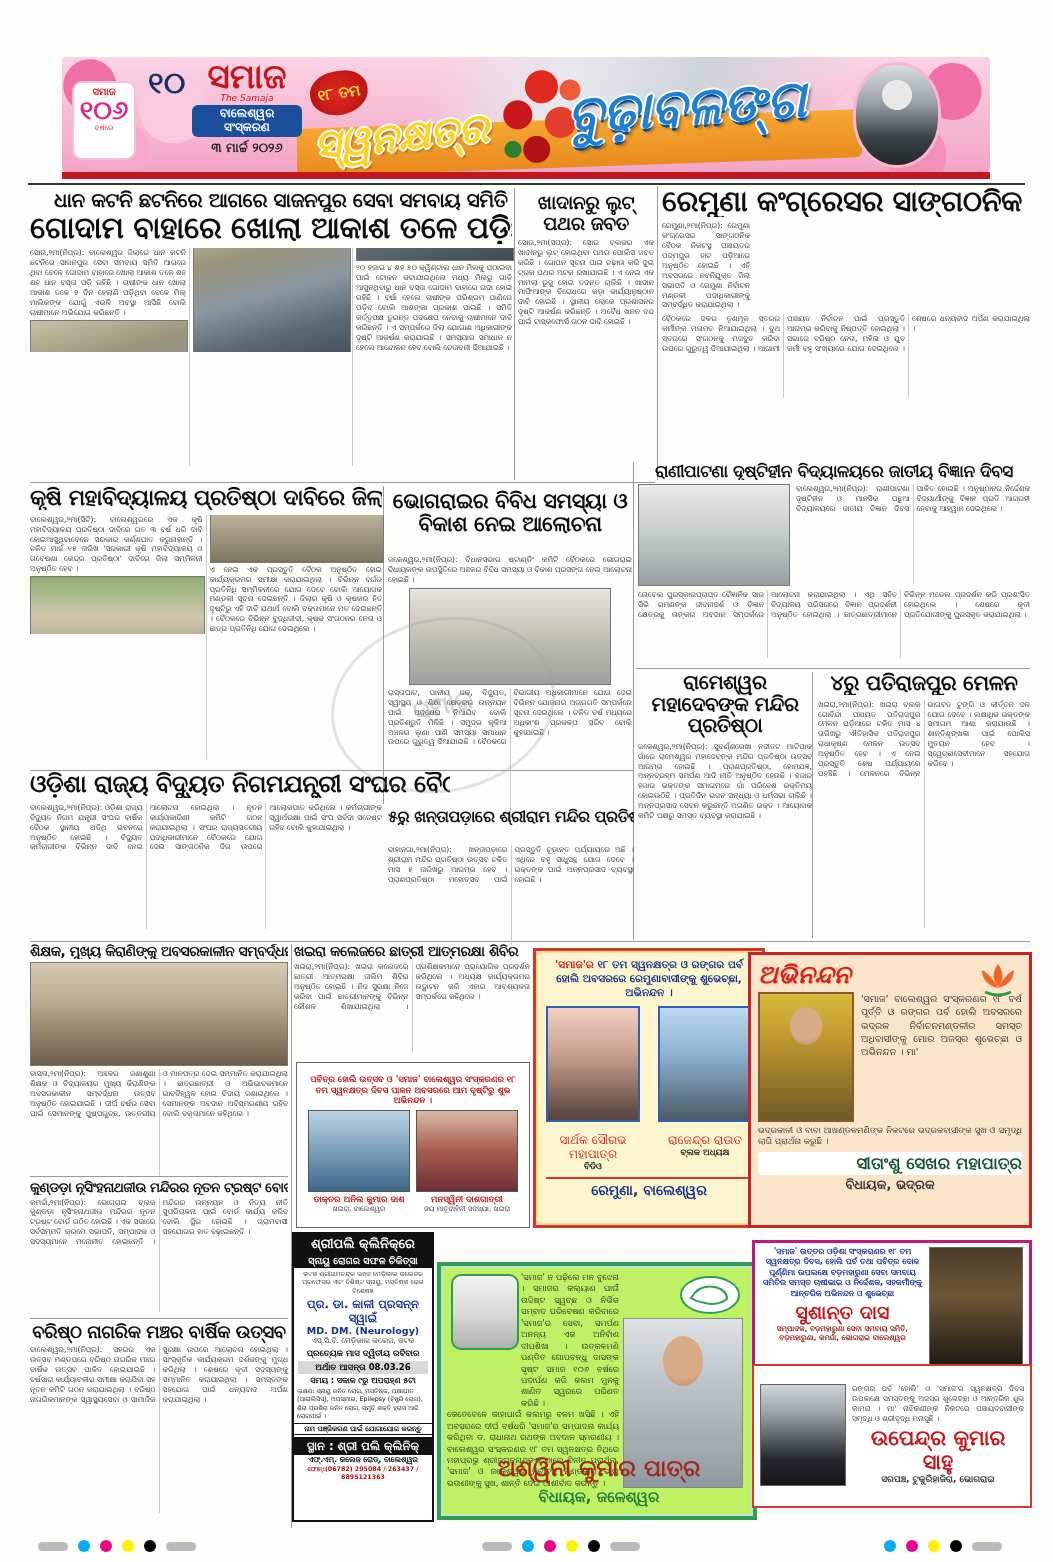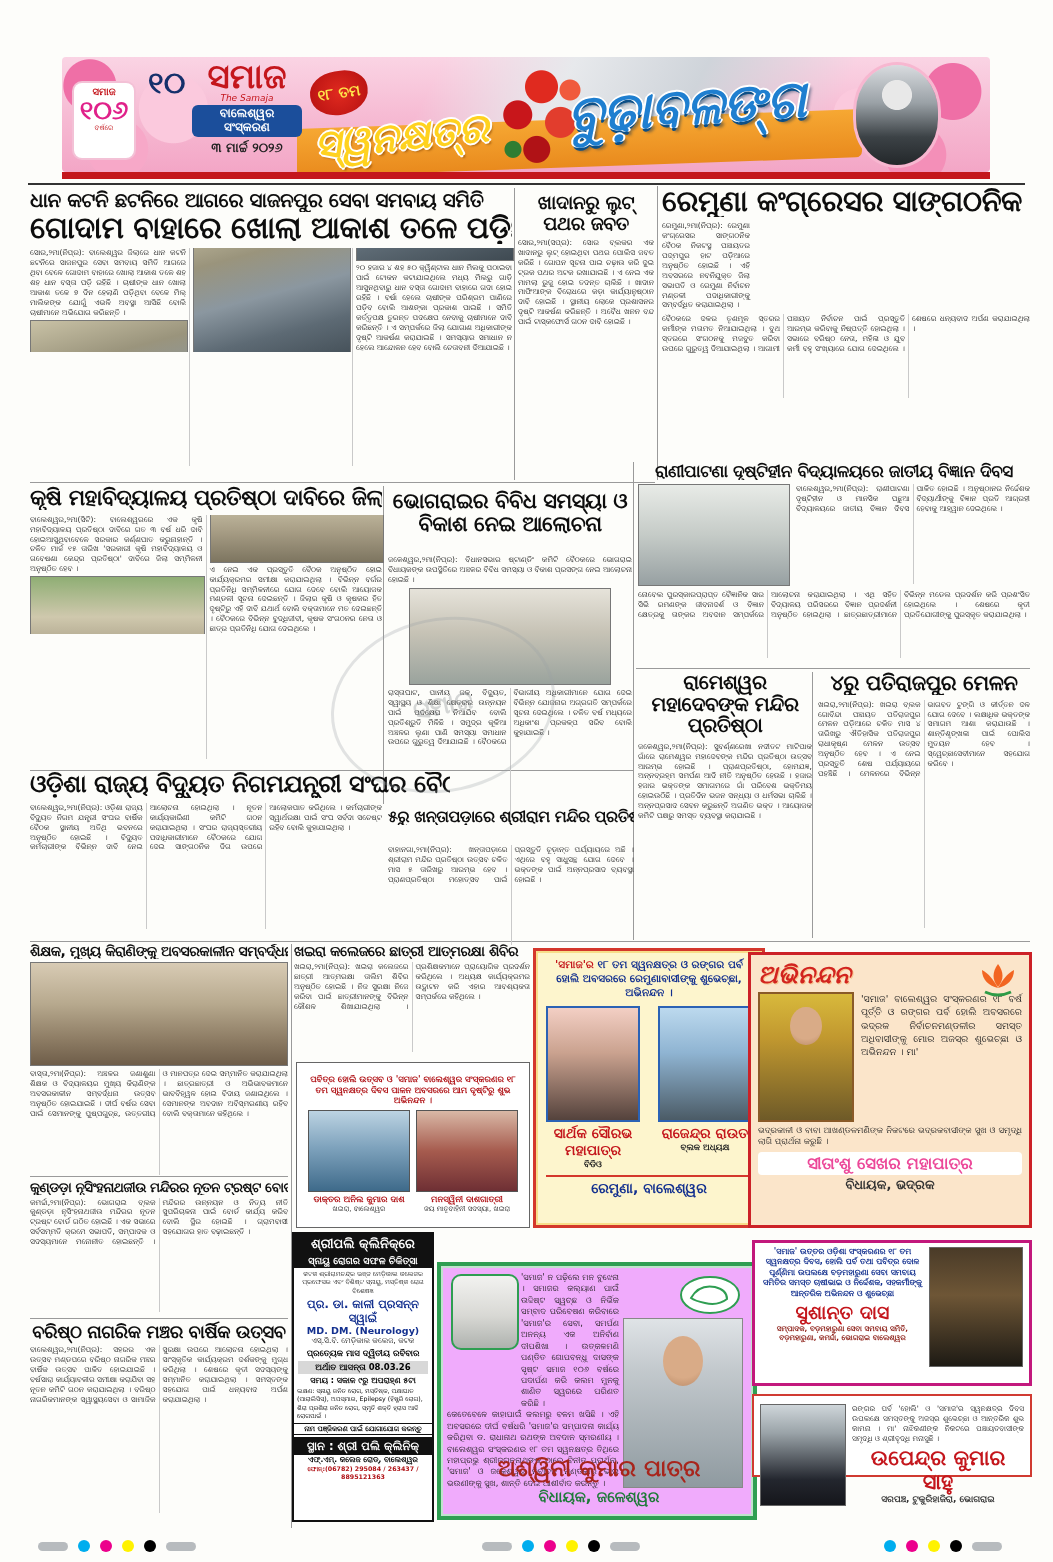--- a/index.html
+++ b/index.html
@@ -45,21 +45,21 @@
   .mh-title{position:absolute;left:505px;top:16px;width:350px;font-size:52px;font-weight:bold;font-style:italic;color:#1f7fd0;
       text-shadow:-2px 0 #fff,2px 0 #fff,0 -2px #fff,0 3px #0d4f86,3px 4px 3px rgba(0,40,80,.45);transform:rotate(-4deg);white-space:nowrap;overflow:visible;}
   .mh-portrait{position:absolute;right:52px;top:8px;width:82px;height:100px;border-radius:50%/46%;
       background:radial-gradient(circle at 50% 30%,#e8e8e8 0 18%,transparent 19%),
                  linear-gradient(180deg,#d9dcdf 0%,#9aa1a6 38%,#3c4246 72%,#23272a 100%);
       box-shadow:0 0 0 3px #f7b7d0;}
   .red-strip{position:absolute;left:62px;top:172px;width:928px;height:7px;background:#c4161c;}
   .top-rule{position:absolute;left:28px;top:183px;width:997px;height:2px;background:#333;}
   
   .art{position:absolute;color:#1a1a1a;}
-  .kicker{font-size:20px;font-weight:bold;color:#0d0d0d;white-space:nowrap;overflow:hidden;letter-spacing:-.5px;}
+  .kicker{font-size:20px;font-weight:bold;color:#0d0d0d;white-space:nowrap;overflow:hidden;letter-spacing:-.5px;margin-left:24px;}
   .hl{font-weight:bold;color:#0d0d0d;letter-spacing:-.5px;line-height:1.08;}
   .one{white-space:nowrap;overflow:hidden;}
   .ctr{text-align:center;}
   .bd{font-size:7.5px;line-height:1.32;text-align:justify;color:#1c1c1c;}
   .cols2{columns:2;column-gap:7px;column-rule:1px solid #c9c9c9;}
   .cols3{columns:3;column-gap:7px;column-rule:1px solid #c9c9c9;}
   .photo{display:block;border:1px solid #777;}
   .inph{width:100%;margin:2px 0;}
   .ph-godown{height:148px;background:linear-gradient(165deg,#c9c2a6 0%,#9a947c 28%,#8b97a0 52%,#5d6a74 74%,#3f4a52 100%);}
   .ph-congress{background:linear-gradient(180deg,#dfd6c2 0%,#c3b297 30%,#97846a 65%,#6b5a46 100%);}
@@ -88,70 +88,70 @@
   
   .ad-remuna{position:absolute;left:533px;top:948px;width:232px;height:280px;background:#fdf5cd;
       border:3px solid #d4372c;box-shadow:inset 0 0 0 2px #f7dd8a;box-sizing:border-box;padding:6px 10px;text-align:center;}
   .ar-head{font-size:10.5px;font-weight:bold;color:#13308f;line-height:1.35;}
   .ar-lead{color:#c4161c;}
   .ar-row{display:flex;justify-content:space-between;margin-top:6px;}
   .ar-cell{width:94px;}
   .ar-ph{height:112px;border:2px solid #2b62b5;}
   .ar-p1{background:linear-gradient(180deg,#f3cfc4 0%,#caa28f 40%,#54423c 100%);}
   .ar-p2{background:linear-gradient(180deg,#bcd9ee 0%,#8fb4d2 40%,#4b5b66 100%);}
-  .ar-name{font-size:14px;font-weight:bold;color:#c4161c;margin-top:3px;}
+  .ar-name{font-size:12px;font-weight:normal;color:#c4161c;margin-top:11px;}
   .ar-tit{font-size:8.5px;font-weight:bold;color:#222;}
   .ar-foot{margin-top:5px;border-top:2px solid #d4372c;padding-top:3px;font-size:14px;font-weight:bold;color:#13308f;}
   .ad-bjp{position:absolute;left:748px;top:952px;width:284px;height:276px;background:#fbe5ca;
       border:3px solid #cc2127;box-sizing:border-box;padding:5px 7px;}
   .bjp-script{font-size:25px;font-weight:bold;font-style:italic;color:#d2241f;text-shadow:1px 1px 0 #f7c38e;}
   .bjp-lotus{position:absolute;right:10px;top:6px;}
   .bjp-row{display:flex;gap:7px;margin-top:2px;}
   .bjp-ph{width:92px;height:126px;border:2px solid #8a5a28;background:linear-gradient(180deg,#d8b93c 0%,#c1982f 35%,#6e5a28 100%);flex:none;}
   .bjp-b1{font-size:9.5px;line-height:1.4;text-align:justify;color:#222;flex:1;}
   .bjp-b2{font-size:8.5px;line-height:1.35;text-align:justify;color:#222;margin-top:3px;}
-  .bjp-name{margin-top:4px;background:#fff;border-radius:4px;text-align:center;font-size:16.5px;font-weight:bold;color:#ec4899;padding:2px 0;}
+  .bjp-name{margin-top:4px;background:#fff;border-radius:4px;text-align:right;font-size:16.5px;font-weight:bold;color:#14532d;padding:2px 0;}
   .bjp-tit{text-align:center;font-size:13px;font-weight:bold;color:#333;margin-top:2px;}
   .ad-clinic{position:absolute;left:292px;top:1232px;width:142px;height:290px;background:#fff;border:2px solid #111;
       box-sizing:border-box;text-align:center;font-size:7px;}
   .cl-bar{background:#111;color:#fff;font-weight:bold;padding:2px 1px;}
   .cl-t1{font-size:13px;}
   .cl-t2{font-size:9.5px;background:#111;color:#fff;font-weight:bold;padding:1px;}
   .cl-intro{font-size:6.5px;color:#222;padding:2px 2px;line-height:1.3;}
   .cl-doc{font-size:11.5px;font-weight:bold;color:#13308f;}
   .cl-deg{font-size:9.5px;font-weight:bold;color:#13308f;}
   .cl-col{font-size:7.5px;color:#222;}
   .cl-sch{font-size:8.5px;font-weight:bold;margin-top:2px;}
   .cl-date{background:#d8d8d8;font-size:8.5px;font-weight:bold;padding:1px;margin:2px 4px;}
   .cl-time{font-size:8px;font-weight:bold;margin-top:1px;}
   .cl-cond{font-size:6.3px;text-align:left;padding:1px 3px;line-height:1.3;}
   .cl-reg{font-size:7px;font-weight:bold;border-top:1px solid #111;border-bottom:1px solid #111;margin:2px 0;padding:1px;}
   .cl-place{background:#111;color:#fff;font-size:11.5px;font-weight:bold;padding:2px;}
   .cl-addr{font-size:7.5px;font-weight:bold;}
   .cl-ph{font-size:6.3px;color:#b01216;font-weight:bold;}
-  .ad-bjd{position:absolute;left:437px;top:1262px;width:320px;height:258px;background:#f0abfc;border:4px solid #2f9e52;
+  .ad-bjd{position:absolute;left:437px;top:1262px;width:320px;height:258px;background:#bef264;border:4px solid #2f9e52;
       box-shadow:inset 0 0 0 2px #bfe3cc;box-sizing:border-box;padding:6px;}
   .bjd-nav{position:absolute;left:10px;top:8px;width:64px;height:72px;border:2px solid #2f9e52;border-radius:10px;
       background:linear-gradient(180deg,#f2f2f0 0%,#d8d8d4 55%,#aeb2ae 100%);}
   .bjd-conch{position:absolute;right:12px;top:8px;}
   .bjd-ph{position:absolute;right:10px;top:52px;width:118px;height:168px;border:1px solid #888;
       background:linear-gradient(180deg,#dfe3e6 0%,#c3c9cd 30%,#8f9aa0 100%);}
   .bjd-body{margin-left:74px;margin-right:128px;font-size:8.3px;line-height:1.38;text-align:justify;color:#222;}
   .bjd-body2{margin-right:128px;font-size:8.3px;line-height:1.38;text-align:justify;color:#222;}
   .bjd-name{position:absolute;left:10px;bottom:34px;width:296px;text-align:center;font-size:23px;font-weight:bold;color:#a8251c;}
   .bjd-tit{position:absolute;left:10px;bottom:10px;width:296px;text-align:center;font-size:15px;font-weight:bold;color:#1d7a38;}
   .ad-sus{position:absolute;left:752px;top:1240px;width:280px;height:146px;background:#fff;border:3px solid #c2187c;
       box-sizing:border-box;padding:4px 6px;}
   .sus-ph{float:right;width:92px;height:118px;margin-left:5px;border:1px solid #666;
       background:linear-gradient(180deg,#4a3b28 0%,#6e5636 40%,#1d1a14 100%);}
   .sus-body{font-size:8px;line-height:1.3;text-align:center;color:#13308f;font-weight:bold;}
   .sus-name{font-size:19px;font-weight:bold;color:#c4161c;text-align:center;margin-top:2px;}
   .sus-tit{font-size:7.3px;font-weight:bold;color:#8a1a12;text-align:center;line-height:1.25;}
-  .ad-up{position:absolute;left:752px;top:1394px;width:280px;height:83px;background:#fff;border:2px solid #d03a31;
-      box-sizing:border-box;padding:8px 6px;}
+  .ad-up{position:absolute;left:752px;top:1364px;width:280px;height:144px;background:#fff;border:2px solid #d03a31;
+      box-sizing:border-box;padding:18px 6px;}
   .up-ph{float:left;width:84px;height:100px;margin-right:6px;border:1px solid #666;
       background:linear-gradient(180deg,#cfd6da 0%,#9aa3a8 28%,#23262e 75%,#15161b 100%);}
   .up-body{font-size:7.4px;line-height:1.35;text-align:justify;color:#222;}
   .up-name{font-size:21px;font-weight:bold;color:#c4161c;text-align:center;margin-top:2px;}
   .up-tit{font-size:9px;font-weight:bold;color:#333;text-align:center;}
   
   .regs{position:absolute;top:1540px;height:12px;display:flex;align-items:center;gap:10px;}
   .pill{width:30px;height:9px;border-radius:5px;background:#b7bbbe;}
   .dot{width:12px;height:12px;border-radius:50%;}
 </style>

